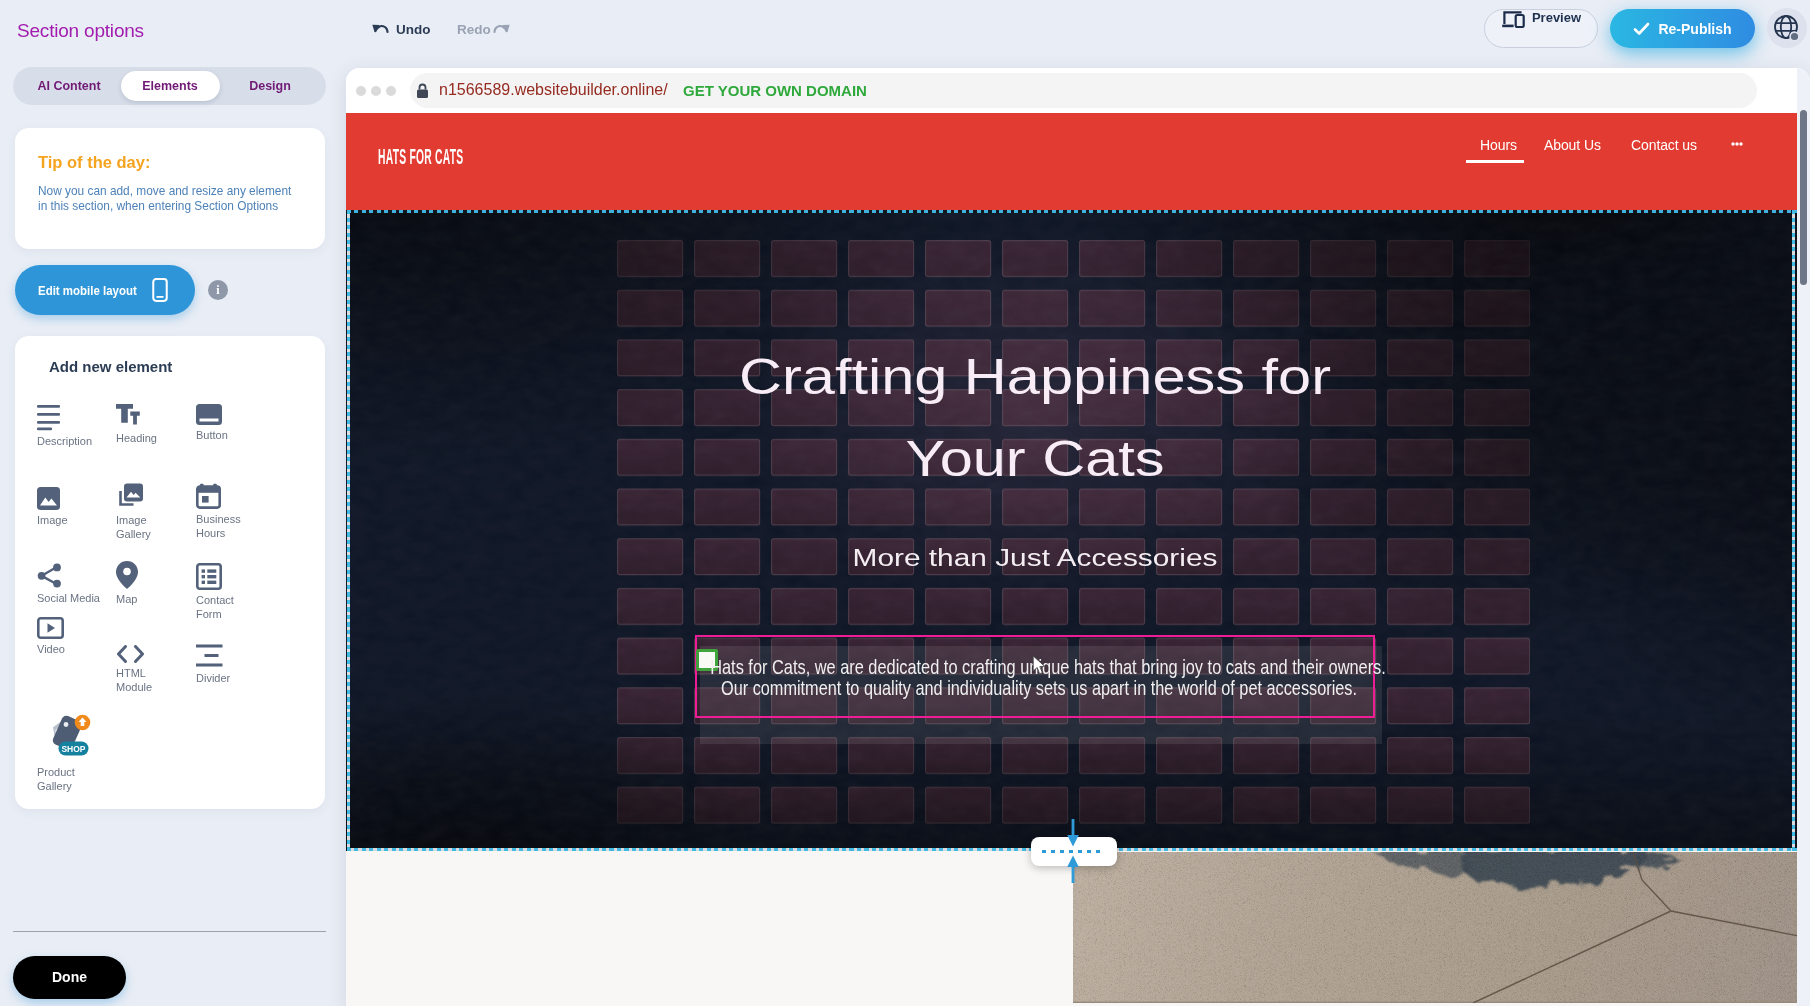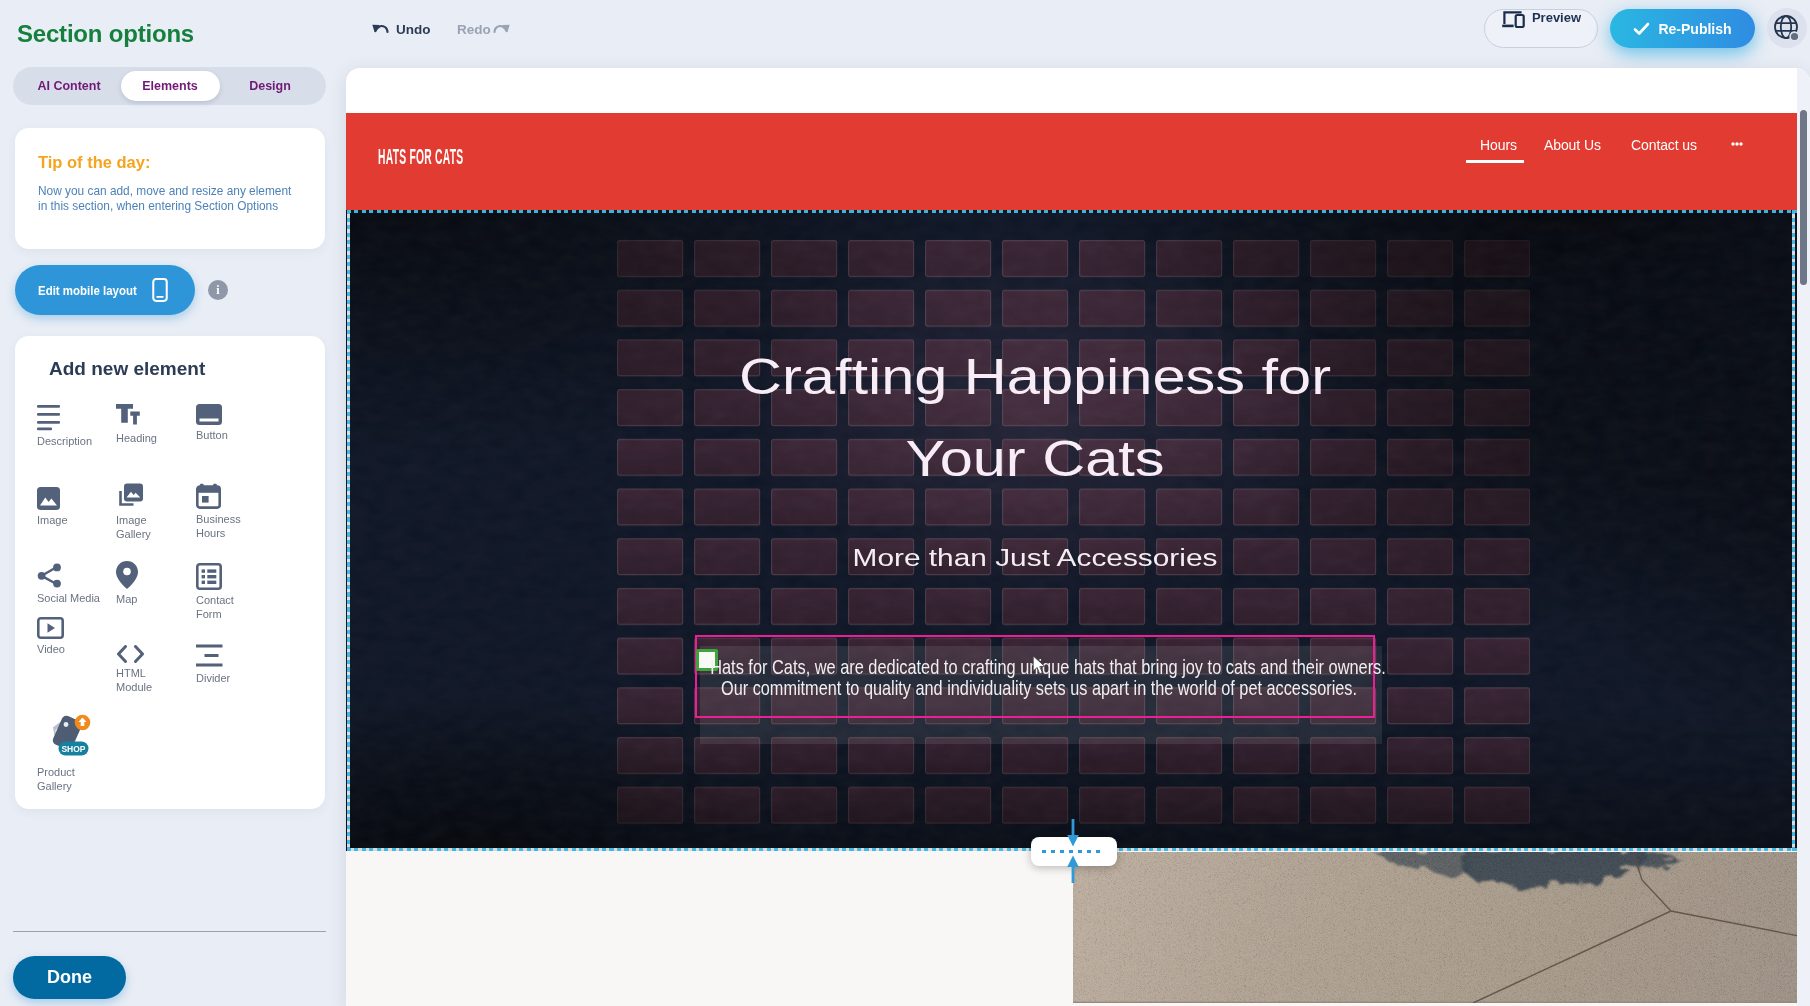--- a/index.html
+++ b/index.html
@@ -1,46 +1,46 @@
 <!DOCTYPE html>
 <html><head>
 <meta charset="utf-8">
 <style>
   * { margin:0; padding:0; box-sizing:border-box; }
   html,body { width:1810px; height:1006px; overflow:hidden; }
   body { background:#e9edf5; font-family:"Liberation Sans", sans-serif; position:relative; }
   .abs { position:absolute; }
 
   
-  .app-title { left:17px; top:20px; font-size:24px; font-weight:700; color:#15803d; letter-spacing:-0.2px; }
+  .app-title { left:17px; top:20px; font-size:19px; font-weight:400; color:#a21caf; letter-spacing:-0.2px; }
   .undo-lbl { left:396px; top:22px; font-size:13.5px; font-weight:700; color:#2c3c55; }
   .redo-lbl { left:457px; top:22px; font-size:13.5px; font-weight:700; color:#9aa3b4; }
 
   .btn-preview { left:1484px; top:9px; width:114px; height:39px; border:1.5px solid #c9cfdd; border-radius:20px; background:#eef1f8; display:flex; justify-content:center; gap:7px; }
   .btn-preview span { font-size:13px; font-weight:700; color:#1e3150; }
   .btn-republish { left:1610px; top:9px; width:145px; height:39px; border-radius:20px; background:linear-gradient(90deg,#2ab7e2,#2f8ce2); box-shadow:0 6px 18px rgba(42,170,224,.65); display:flex; align-items:center; justify-content:center; gap:8px; }
   .btn-republish span { font-size:14px; font-weight:700; color:#fff; }
   .globe-btn { left:1767px; top:8px; width:40px; height:40px; border-radius:50%; background:#dce1ed; display:flex; align-items:center; justify-content:center; }
 
   
   .tabs { left:13px; top:67px; width:313px; height:38px; background:#d8dee9; border-radius:19px; }
   .tabs .pill { position:absolute; left:108px; top:4px; width:99px; height:30px; background:#fff; border-radius:15px; box-shadow:0 2px 5px rgba(40,60,100,.18); }
   .tabs .t { position:absolute; top:12px; font-size:12.5px; font-weight:700; color:#701a75; }
   .tip-card { left:15px; top:128px; width:310px; height:121px; background:#fff; border-radius:14px; box-shadow:0 3px 10px rgba(90,110,150,.08); }
   .tip-title { left:38px; top:153px; font-size:16.5px; font-weight:700; color:#f5a41f; }
   .tip-body { left:38px; top:184px; font-size:13.2px; line-height:14.8px; color:#4d82b8; transform:scaleX(0.9); transform-origin:0 0; white-space:nowrap; }
   .btn-mobile { left:15px; top:265px; width:180px; height:50px; background:#2e96d8; border-radius:25px; box-shadow:0 4px 10px rgba(46,150,216,.35); }
   .btn-mobile span { position:absolute; left:23px; top:18px; font-size:13.5px; font-weight:700; color:#fff; transform:scaleX(0.85); transform-origin:0 50%; white-space:nowrap; }
   .info-i { left:208px; top:280px; width:20px; height:20px; border-radius:50%; background:#8e98a9; color:#fff; font-size:12px; font-weight:700; text-align:center; line-height:20px; font-family:"Liberation Serif",serif; }
   .add-card { left:15px; top:336px; width:310px; height:473px; background:#fff; border-radius:14px; box-shadow:0 3px 10px rgba(90,110,150,.08); }
-  .add-title { left:49px; top:358px; font-size:19px; font-weight:700; color:#2b3c54; }
+  .add-title { left:49px; top:358px; font-size:15px; font-weight:700; color:#2b3c54; }
   .cell { position:absolute; width:80px; text-align:left; }
   .cell .lbl { margin-top:0px; font-size:11px; line-height:13.5px; color:#6a7383; }
   .sep { left:13px; top:931px; width:313px; height:1px; background:#9ba1ad; }
-  .btn-done { left:13px; top:956px; width:113px; height:43px; background:#0369a1; border-radius:22px; box-shadow:0 4px 10px rgba(46,150,216,.35); color:#fff; font-size:18px; font-weight:700; text-align:center; line-height:43px; }
+  .btn-done { left:13px; top:956px; width:113px; height:43px; background:#000000; border-radius:22px; box-shadow:0 4px 10px rgba(46,150,216,.35); color:#fff; font-size:14px; font-weight:700; text-align:center; line-height:43px; }
 
   
   .canvas { left:346px; top:68px; width:1464px; height:938px; background:#fff; border-radius:14px 14px 0 0; overflow:hidden; box-shadow:0 4px 18px rgba(60,80,120,0.15); }
   .chrome { position:absolute; left:0; top:0; width:100%; height:45px; background:#fff; }
   .dot { position:absolute; top:18px; width:10px; height:10px; border-radius:50%; background:#dadada; }
   .urlbar { position:absolute; left:64px; top:5px; width:1347px; height:35px; background:#f4f4f5; border-radius:18px; }
   .urltext { position:absolute; left:93px; top:13px; font-size:16px; color:#962b20; }
   .getdomain { position:absolute; left:337px; top:14px; font-size:15px; font-weight:700; color:#2fa93c; }
   .redhead { position:absolute; left:0; top:45px; width:1451px; height:97px; background:#e23b31; }
   .logo { position:absolute; left:32px; top:31px; font-size:22px; font-weight:700; color:#fdfdfd; letter-spacing:0.5px; transform:scaleX(0.47); transform-origin:0 0; white-space:nowrap; }
@@ -260,20 +260,32 @@
     <path d="M45.5 5.6 l4 4.5 h-2.2 v4 h-3.6 v-4 h-2.2 z" fill="#fff"></path>
     <rect x="21.5" y="29.5" width="30" height="14" rx="7" fill="#16809f"></rect>
     <text x="36.5" y="40" text-anchor="middle" font-size="8.5" font-weight="bold" fill="#fff" font-family="Liberation Sans, sans-serif">SHOP</text>
   </svg>
   <div class="lbl" style="margin-top:2px">Product<br>Gallery</div>
 </div>
 <div class="abs sep"></div>
 <div class="abs btn-done">Done</div>
 
 <div class="abs canvas">
+  <div class="chrome">
+    <div class="dot" style="left:10px"></div>
+      <div class="dot" style="left:25px"></div>
+      <div class="dot" style="left:40px"></div>
+    <div class="urlbar"></div>
+    <svg style="position:absolute;left:70px;top:15px" width="13" height="16" viewBox="0 0 13 16">
+        <rect x="1" y="6.5" width="11" height="8.5" rx="1.5" fill="#3f4756"></rect>
+        <path d="M3.5 6.5 V4.5 a3 3 0 0 1 6 0 V6.5" fill="none" stroke="#3f4756" stroke-width="1.8"></path>
+      </svg>
+    <div class="urltext">n1566589.websitebuilder.online/</div>
+    <div class="getdomain">GET YOUR OWN DOMAIN</div>
+  </div>
   <div class="redhead">
     <div class="logo">HATS FOR CATS</div>
     <div class="nav" style="left:1134px">Hours</div>
     <div class="nav" style="left:1198px">About Us</div>
     <div class="nav" style="left:1285px">Contact us</div>
     <svg style="position:absolute;left:1385px;top:29px" width="12" height="4" viewBox="0 0 12 4">
         <circle cx="2" cy="2" r="1.7" fill="#fff"></circle>
         <circle cx="6" cy="2" r="1.7" fill="#fff"></circle>
         <circle cx="10" cy="2" r="1.7" fill="#fff"></circle>
       </svg>

